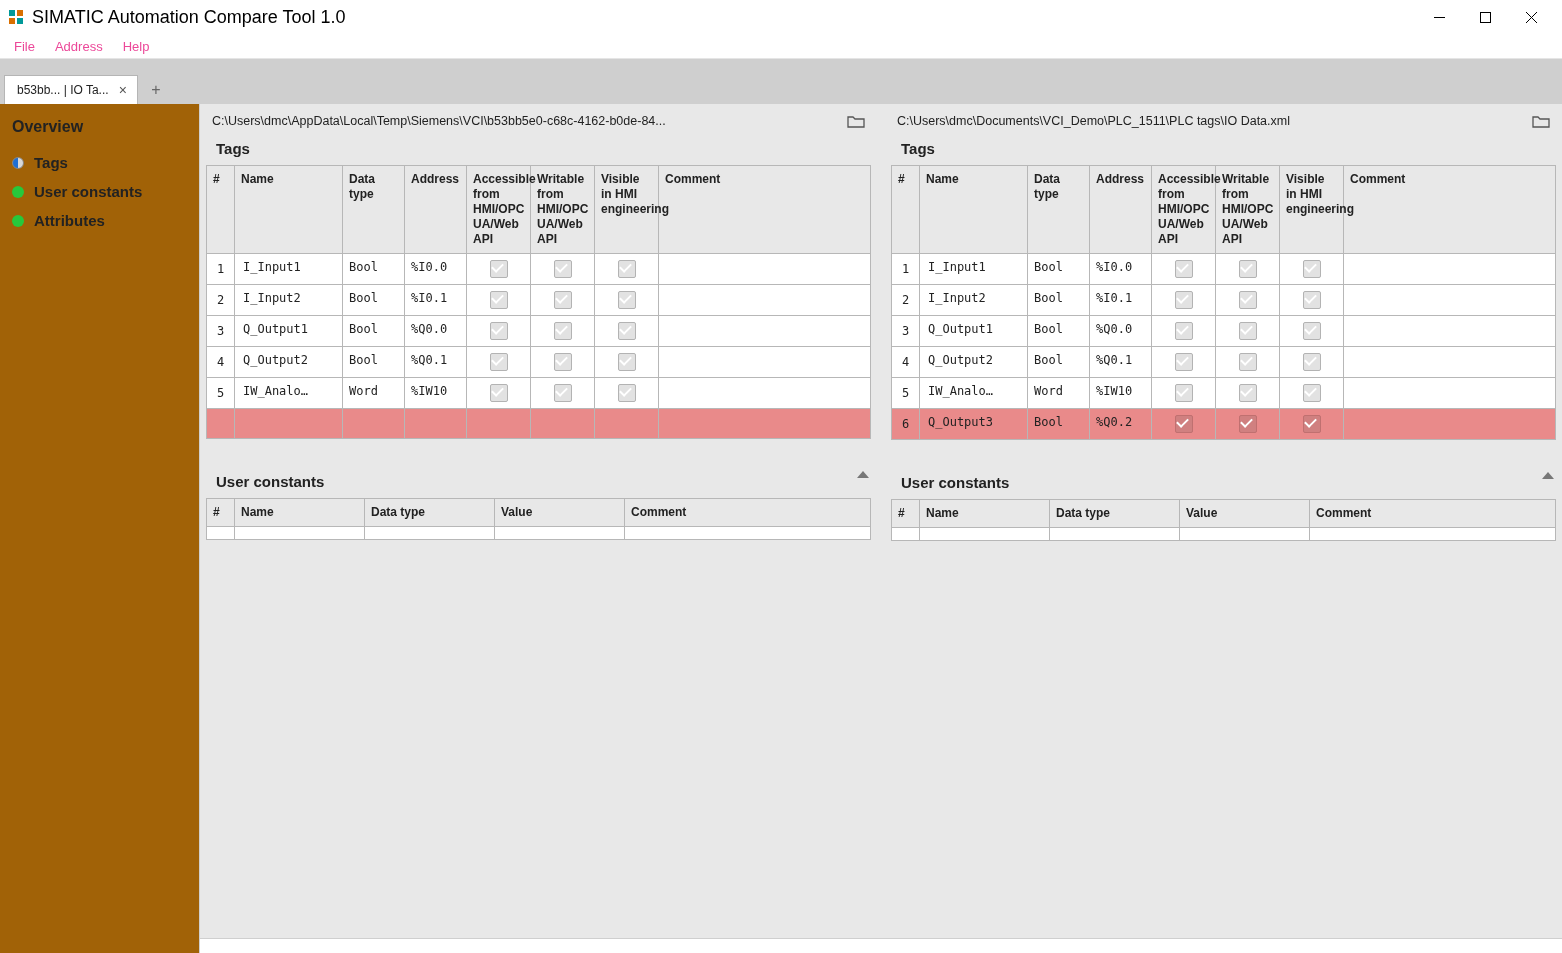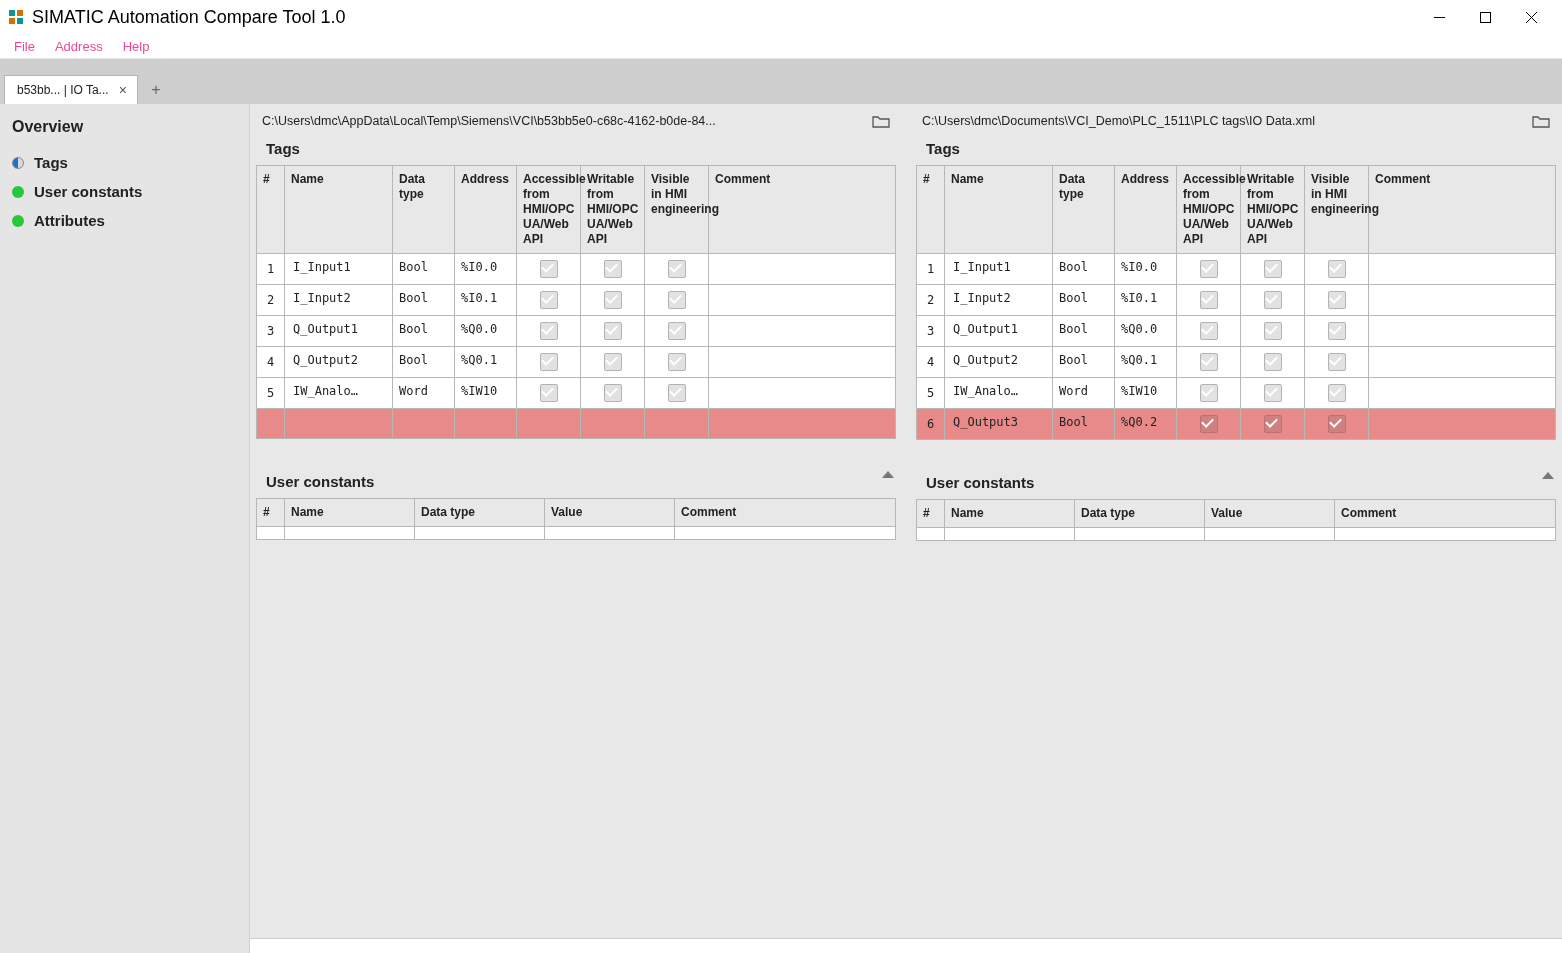--- a/index.html
+++ b/index.html
@@ -14,21 +14,21 @@
   
   .menubar{display:flex;align-items:center;height:24px;padding:0 4px;background:#fff;border-bottom:1px solid #e5e5e5;}
   .menubar .menu-item{padding:2px 10px;color:#ec4899;}
   
   .tabstrip{display:flex;align-items:flex-end;height:45px;background:#cfcfcf;padding-left:4px;}
   .tab{display:flex;align-items:center;height:28px;background:#fff;border:1px solid #b5b5b5;border-bottom:none;padding:0 10px 0 12px;margin-top:6px;font-size:12px;}
   .tab .close{margin-left:10px;font-size:14px;color:#555;}
   .tab-add{width:28px;height:28px;display:flex;align-items:center;justify-content:center;color:#666;font-size:16px;margin-top:6px;margin-left:4px;}
   
   .body{flex:1;display:flex;min-height:0;}
-  .sidebar{width:250px;background:#e5e5e5;border-right:1px solid #cfcfcf;padding:10px 8px;box-sizing:border-box;}
+  .sidebar{width:200px;background:#a16207;border-right:1px solid #cfcfcf;padding:10px 8px;box-sizing:border-box;}
   .sidebar h3{margin:4px 4px 12px 4px;font-size:16px;font-weight:700;}
   .side-item{display:flex;align-items:center;padding:6px 4px;font-size:15px;font-weight:600;}
   .side-dot{width:12px;height:12px;border-radius:50%;margin-right:10px;flex:0 0 auto;}
   .dot-half{background:linear-gradient(90deg,#1f6fd4 50%,#d9d9d9 50%);border:1px solid #888;box-sizing:border-box;}
   .dot-green{background:#27c83c;}
   .main{flex:1;display:flex;flex-direction:column;background:#e8e8e8;min-width:0;}
   .compare{flex:1;display:flex;min-height:0;gap:8px;}
   .side{flex:1;display:flex;flex-direction:column;min-width:0;padding:6px 6px 0 6px;box-sizing:border-box;}
   .path-row{display:flex;align-items:center;padding:4px 6px 8px 6px;}
   .path-text{flex:1;font-size:12.5px;color:#222;white-space:nowrap;overflow:hidden;text-overflow:ellipsis;}

